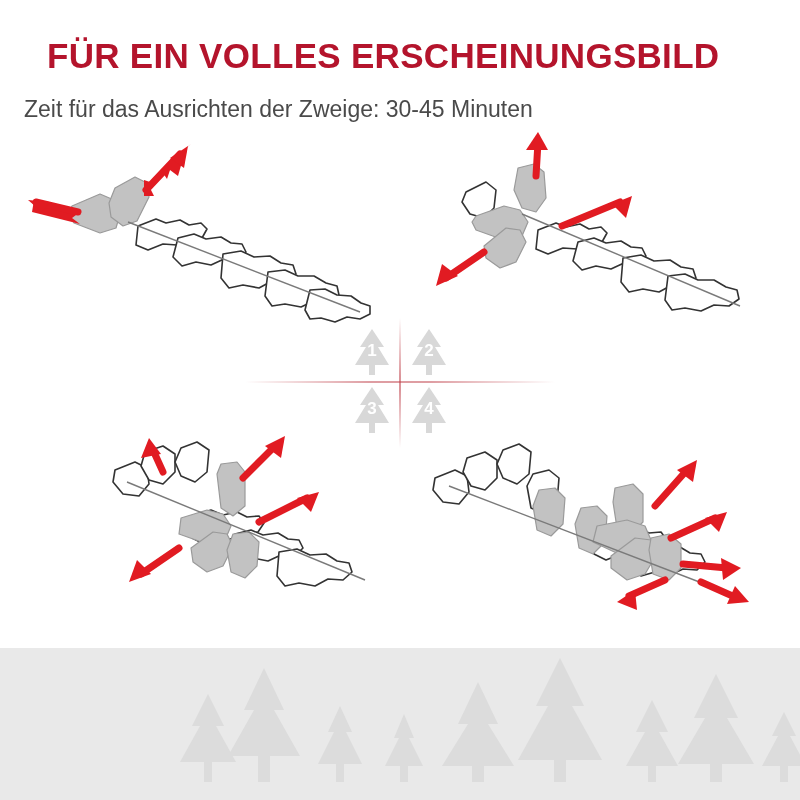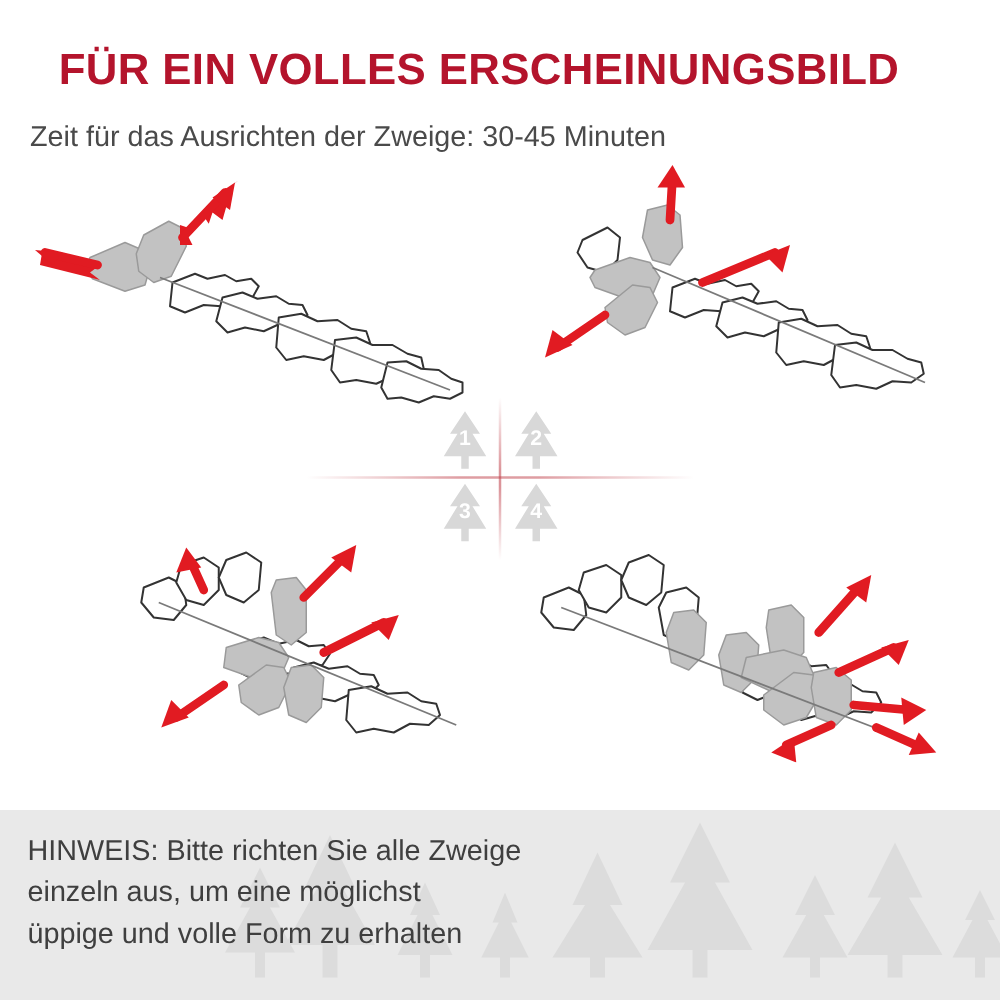--- a/index.html
+++ b/index.html
@@ -277,18 +277,15 @@
         <path d="M264 54 L284 96 L274 96 L300 142 L270 142 L270 168 L258 168 L258 142 L228 142 L254 96 L244 96 Z"></path>
         <path d="M340 92 L352 118 L346 118 L362 150 L344 150 L344 168 L336 168 L336 150 L318 150 L334 118 L328 118 Z"></path>
         <path d="M404 100 L414 124 L409 124 L423 152 L408 152 L408 168 L400 168 L400 152 L385 152 L399 124 L394 124 Z"></path>
         <path d="M478 68 L498 110 L488 110 L514 152 L484 152 L484 168 L472 168 L472 152 L442 152 L468 110 L458 110 Z"></path>
         <path d="M560 44 L584 92 L572 92 L602 146 L566 146 L566 168 L554 168 L554 146 L518 146 L548 92 L536 92 Z"></path>
         <path d="M652 86 L668 118 L659 118 L678 152 L656 152 L656 168 L648 168 L648 152 L626 152 L645 118 L636 118 Z"></path>
         <path d="M716 60 L738 104 L727 104 L754 150 L722 150 L722 168 L710 168 L710 150 L678 150 L705 104 L694 104 Z"></path>
         <path d="M784 98 L796 122 L790 122 L806 152 L788 152 L788 168 L780 168 L780 152 L762 152 L778 122 L772 122 Z"></path>
       </g>
     </svg>
-    <div id="footer-text">HINWEIS: Bitte richten Sie alle Zweige
-einzeln aus, um eine möglichst
-üppige und volle Form zu erhalten</div>
   </div>
 
 </div>
 
 </body></html>

